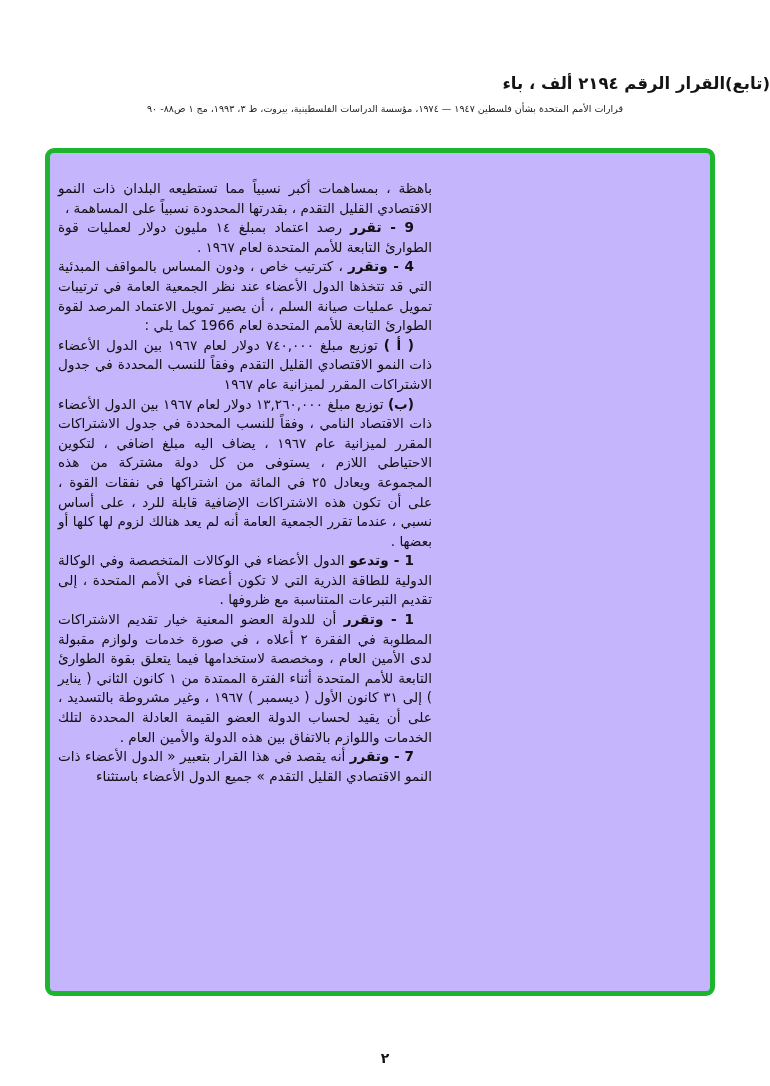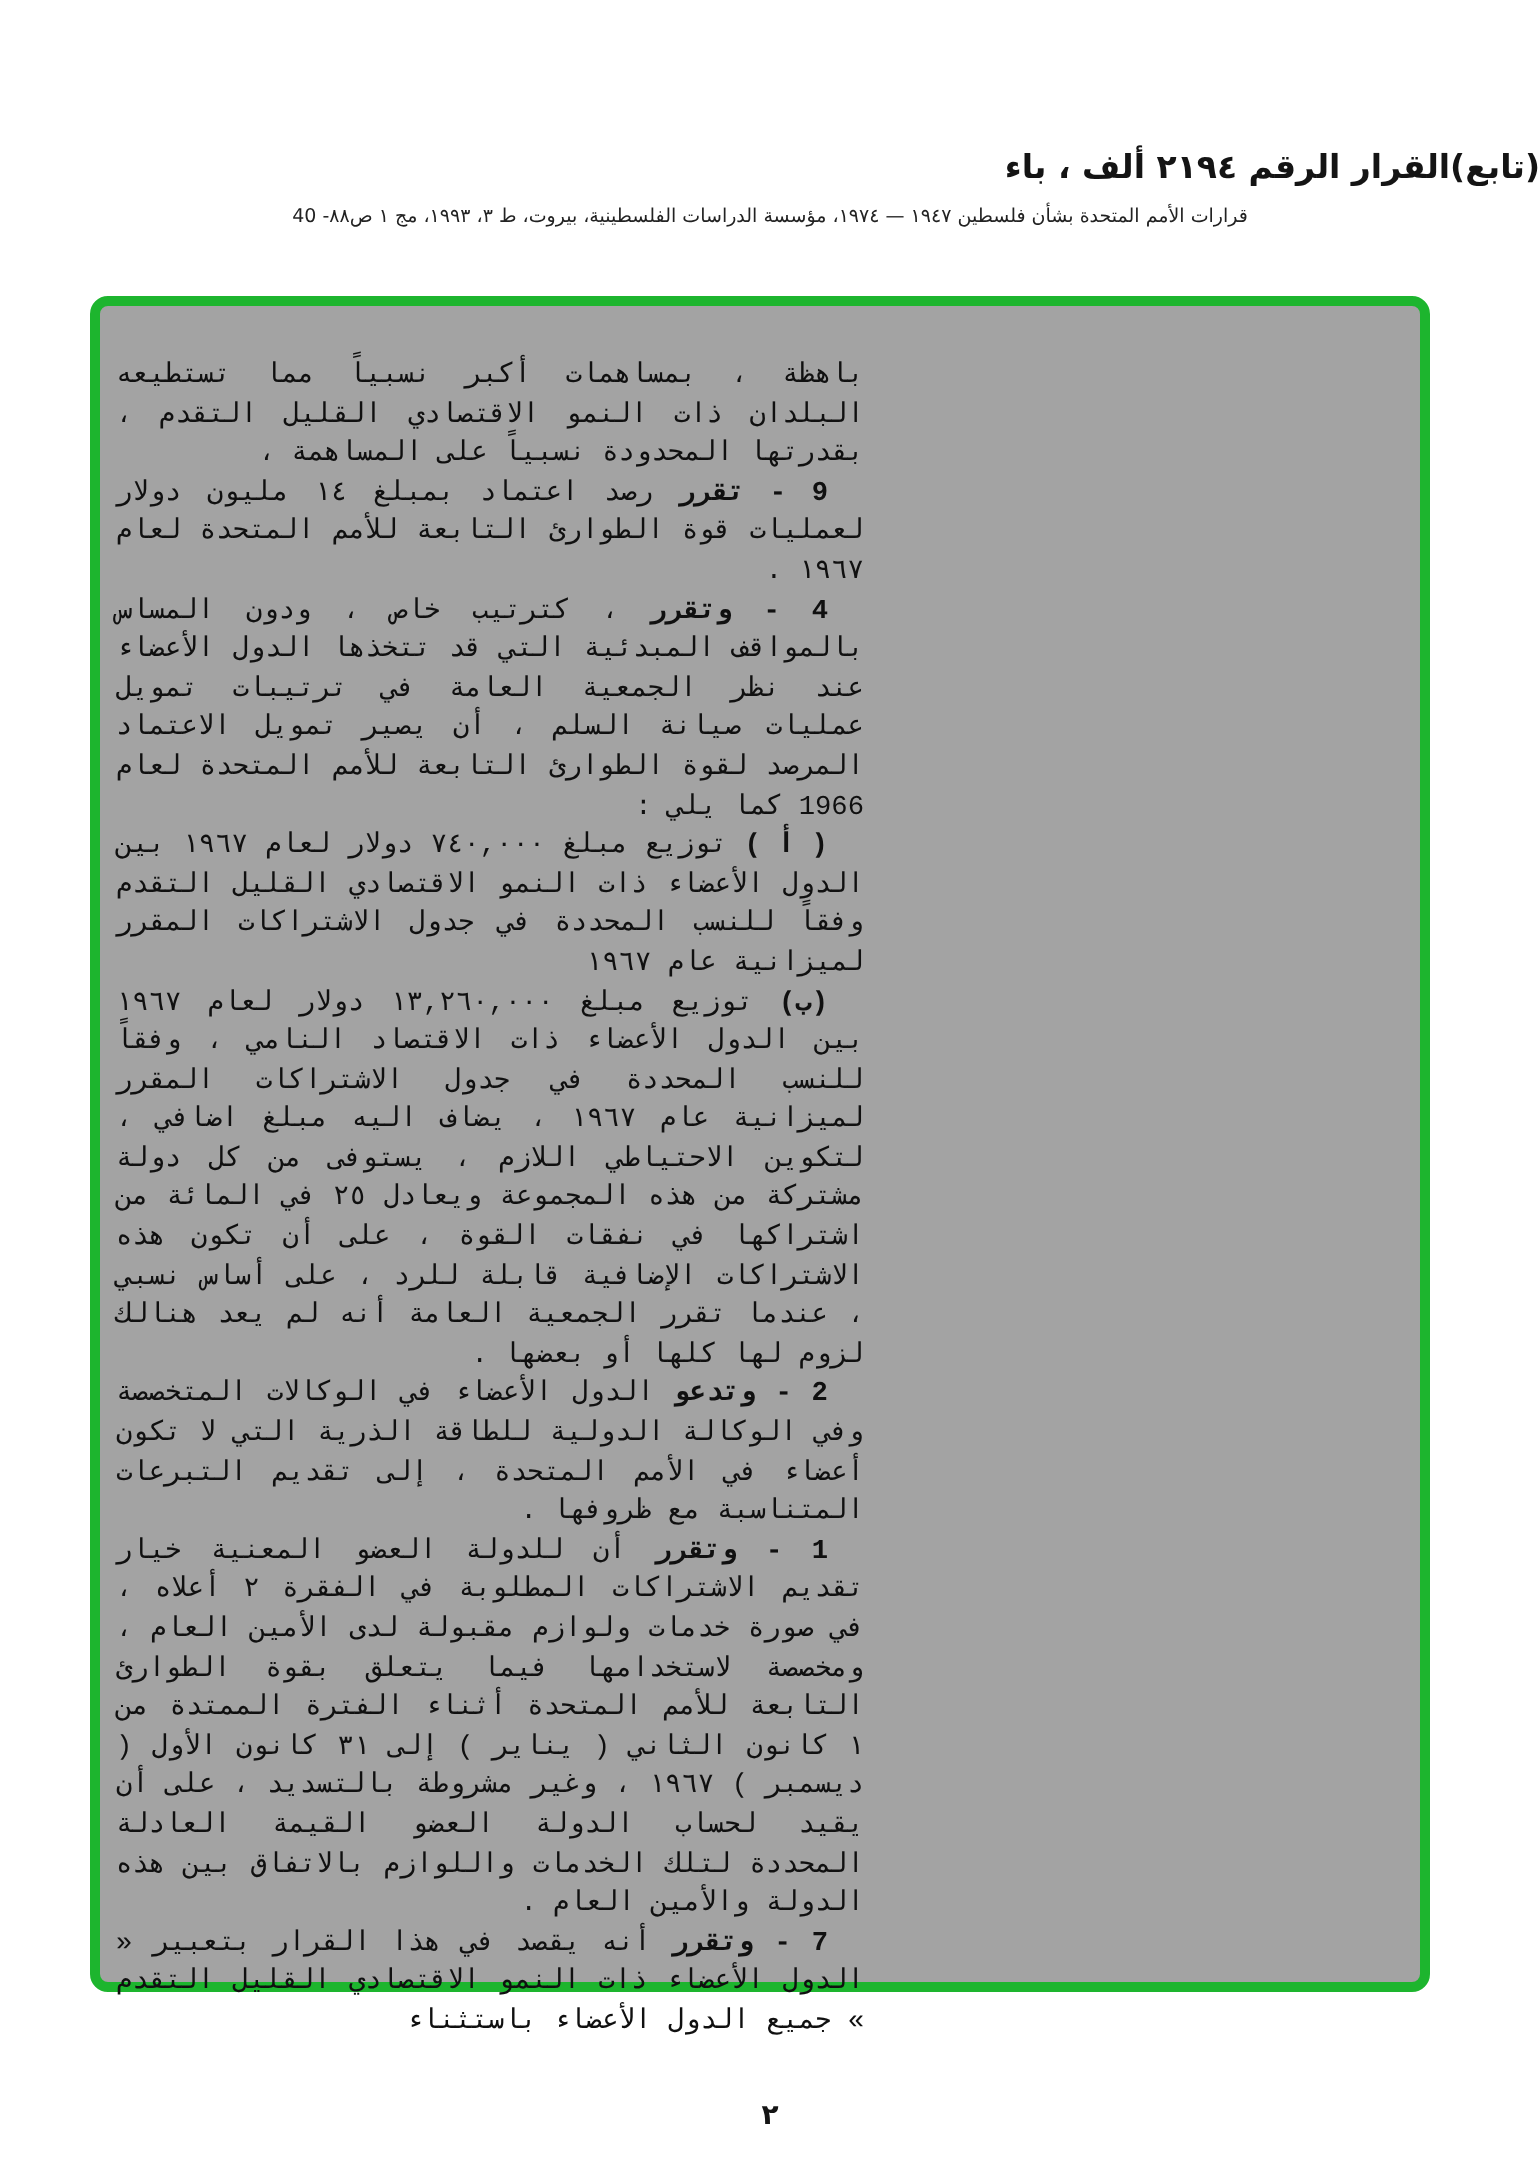--- a/index.html
+++ b/index.html
@@ -39,22 +39,21 @@
   }
   .doc-frame {
     position: absolute;
     left: 45px;
     top: 148px;
     width: 670px;
     height: 848px;
     border: 5px solid #1db52e;
     border-radius: 9px;
     box-sizing: border-box;
-    background: #a3a3a3;
-    font-family: Liberation Mono, monospace;
+    background: #c4b5fd;
   }
   .doc-text {
     position: absolute;
     left: 8px;
     top: 26px;
     width: 374px;
     direction: rtl;
     text-align: justify;
     font-size: 13.6px;
     line-height: 19.6px;
@@ -81,21 +80,21 @@
     direction: rtl;
   }
 </style>
 </head>
 <body>
 
 <div class="page">
 
   <div class="header-title">(تابع)القرار الرقم ٢١٩٤ ألف ، باء</div>
 
-  <div class="header-source">قرارات الأمم المتحدة بشأن فلسطين ١٩٤٧ — ١٩٧٤، مؤسسة الدراسات الفلسطينية، بيروت، ط ٣، ١٩٩٣، مج ١ ص٨٨- 40</div>
+  <div class="header-source">قرارات الأمم المتحدة بشأن فلسطين ١٩٤٧ — ١٩٧٤، مؤسسة الدراسات الفلسطينية، بيروت، ط ٣، ١٩٩٣، مج ١ ص٨٨- ٩٠</div>
 
   <div class="doc-frame">
     <div class="doc-text">
 
       <p class="para no-indent">
         <span class="lead"></span>
         <span>باهظة ، بمساهمات أكبر نسبياً مما تستطيعه البلدان ذات النمو الاقتصادي القليل التقدم ، بقدرتها المحدودة نسبياً على المساهمة ،</span>
       </p>
 
       <p class="para">
@@ -112,21 +111,21 @@
         <span class="lead">( أ )</span>
         <span>توزيع مبلغ ٧٤٠,٠٠٠ دولار لعام ١٩٦٧ بين الدول الأعضاء ذات النمو الاقتصادي القليل التقدم وفقاً للنسب المحددة في جدول الاشتراكات المقرر لميزانية عام ١٩٦٧</span>
       </p>
 
       <p class="para">
         <span class="lead">(ب)</span>
         <span>توزيع مبلغ ١٣,٢٦٠,٠٠٠ دولار لعام ١٩٦٧ بين الدول الأعضاء ذات الاقتصاد النامي ، وفقاً للنسب المحددة في جدول الاشتراكات المقرر لميزانية عام ١٩٦٧ ، يضاف اليه مبلغ اضافي ، لتكوين الاحتياطي اللازم ، يستوفى من كل دولة مشتركة من هذه المجموعة ويعادل ٢٥ في المائة من اشتراكها في نفقات القوة ، على أن تكون هذه الاشتراكات الإضافية قابلة للرد ، على أساس نسبي ، عندما تقرر الجمعية العامة أنه لم يعد هنالك لزوم لها كلها أو بعضها .</span>
       </p>
 
       <p class="para">
-        <span class="lead">2 - وتدعو</span>
+        <span class="lead">1 - وتدعو</span>
         <span>الدول الأعضاء في الوكالات المتخصصة وفي الوكالة الدولية للطاقة الذرية التي لا تكون أعضاء في الأمم المتحدة ، إلى تقديم التبرعات المتناسبة مع ظروفها .</span>
       </p>
 
       <p class="para">
         <span class="lead">1 - وتقرر</span>
         <span>أن للدولة العضو المعنية خيار تقديم الاشتراكات المطلوبة في الفقرة ٢ أعلاه ، في صورة خدمات ولوازم مقبولة لدى الأمين العام ، ومخصصة لاستخدامها فيما يتعلق بقوة الطوارئ التابعة للأمم المتحدة أثناء الفترة الممتدة من ١ كانون الثاني ( يناير ) إلى ٣١ كانون الأول ( ديسمبر ) ١٩٦٧ ، وغير مشروطة بالتسديد ، على أن يقيد لحساب الدولة العضو القيمة العادلة المحددة لتلك الخدمات واللوازم بالاتفاق بين هذه الدولة والأمين العام .</span>
       </p>
 
       <p class="para">
         <span class="lead">7 - وتقرر</span>

